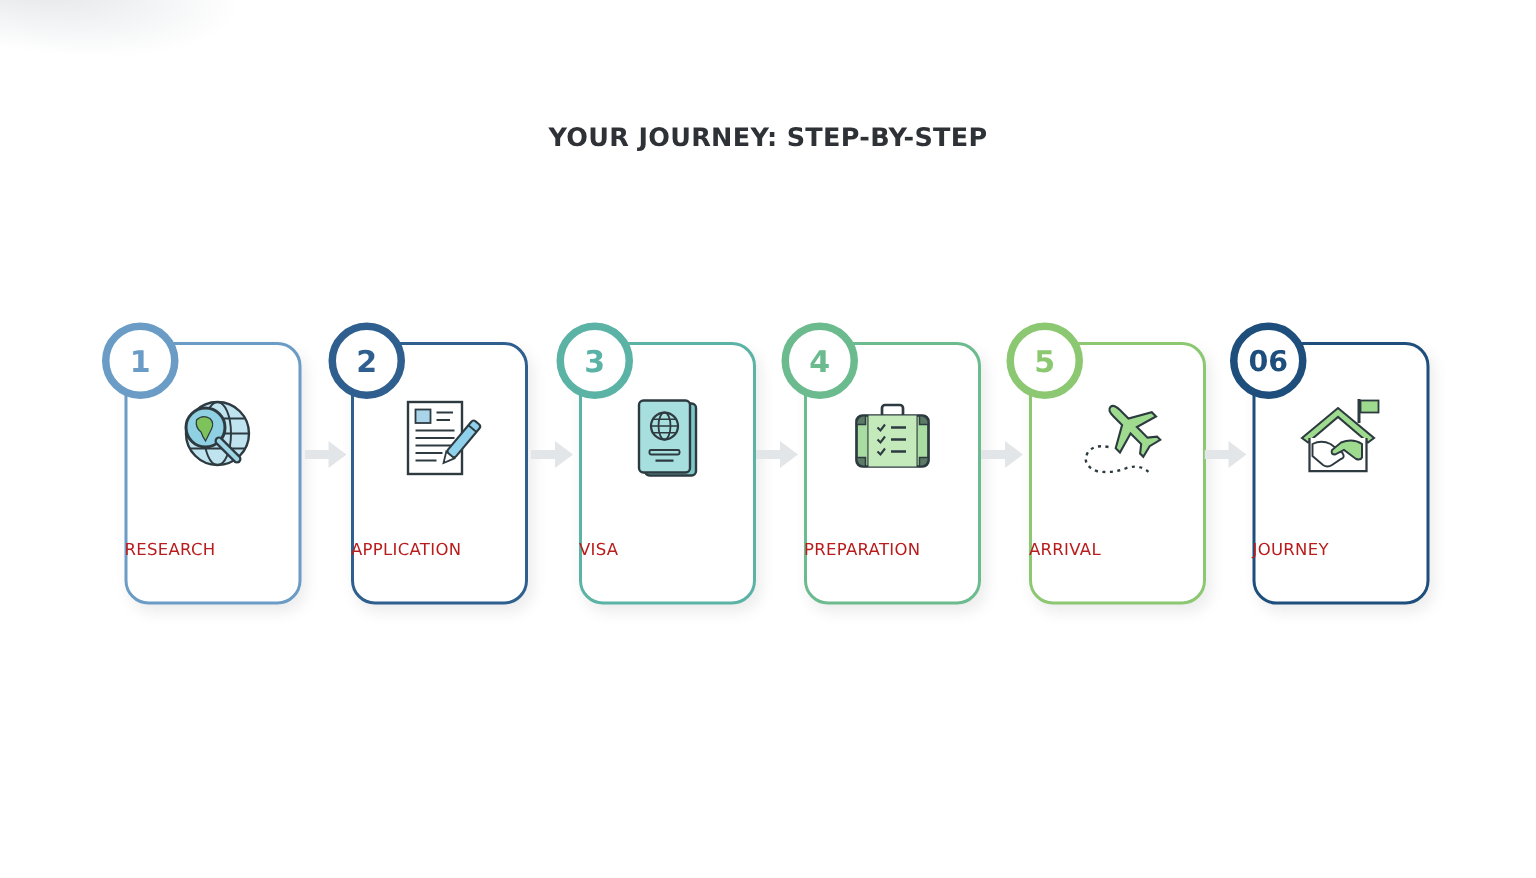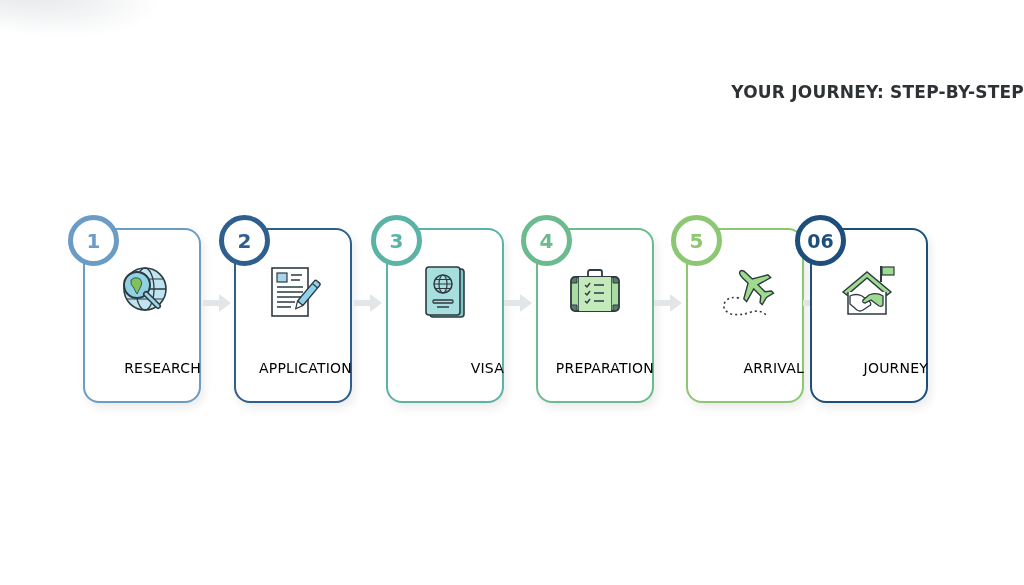--- a/index.html
+++ b/index.html
@@ -8,43 +8,43 @@
     background: #ffffff;
     font-family: "DejaVu Sans", "Liberation Sans", sans-serif;
   }
   .corner-shade {
     position: absolute; left: -40px; top: -40px; width: 200px; height: 80px;
     background: radial-gradient(ellipse at 30% 40%, rgba(200,205,210,0.55), rgba(255,255,255,0) 70%);
     transform: rotate(8deg);
   }
   .title {
     position: absolute; left: 0; right: 0; top: 82px;
-    text-align: right; font-size: 17px; font-weight: bold; color: #2e3236;
+    text-align: center; font-size: 17px; font-weight: bold; color: #2e3236;
     letter-spacing: 0.2px;
   }
   .step {
     position: absolute; top: 228px; width: 118px; height: 175px;
   }
   .card {
     position: absolute; left: 0; top: 0; width: 114px; height: 171px;
     border: 2px solid #6a9cc6; border-radius: 16px; background: #ffffff;
     box-shadow: 3px 5px 10px rgba(0,0,0,0.08);
   }
   .badge {
     position: absolute; left: -15px; top: -13px; width: 41px; height: 41px;
     border: 5px solid #6a9cc6; border-radius: 50%; background: #ffffff;
     display: flex; align-items: center; justify-content: center;
     font-size: 20px; font-weight: bold; color: #6a9cc6;
   }
   .icon {
     position: absolute; left: 29px; top: 34px; width: 60px; height: 60px;
   }
   .label {
-    position: absolute; left: 0; right: 0; top: 132px; text-align: right;
-    font-size: 14px; color: #000000; letter-spacing: 0.2px;
+    position: absolute; left: 0; right: 0; top: 132px; text-align: left;
+    font-size: 11px; color: #b91c1c; letter-spacing: 0.2px;
   }
   .arrow {
     position: absolute; top: 294px; width: 28px; height: 18px;
   }
 </style>
 </head>
 <body>
 
 <div class="corner-shade"></div>
 
@@ -138,21 +138,21 @@
     </g>
     <path d="M24 36 q-10 -2 -14 4 q-4 8 6 12 q10 2 20 -2 q10 -3 16 4" fill="none" stroke="#2d3a40" stroke-width="1.6" stroke-dasharray="2 3"></path>
   </svg>
   <div class="label">ARRIVAL</div>
 </div>
 
 <svg class="arrow" style="left:803px" viewBox="0 0 28 18">
   <path d="M0 6 H16 V0 L28 9 L16 18 V12 H0 Z" fill="#e3e6e9"></path>
 </svg>
 
-<div class="step" style="left:810px">
+<div class="step" style="left:835px">
   <div class="card" style="border-color:#1e4f7c"></div>
   <div class="badge" style="border-color:#1e4f7c;color:#1e4f7c;font-size:19px">06</div>
   <svg class="icon" viewBox="0 0 60 60">
     <line x1="42" y1="4" x2="42" y2="20" stroke="#2d3a40" stroke-width="2"></line>
     <rect x="43" y="5" width="12" height="8" fill="#9edb8e" stroke="#2d3a40" stroke-width="1.2"></rect>
     <path d="M4 30 L28 10 L52 30 L48 33 L28 16 L8 33 Z" fill="#9edb8e" stroke="#2d3a40" stroke-width="1.4"></path>
     <path d="M9 30 V52 H47 V30" fill="#ffffff" stroke="#2d3a40" stroke-width="1.5"></path>
     <path d="M11 34 q6 -3 12 0 l8 6 q2 3 -1 4 l-6 4 q-3 2 -6 0 l-7 -6z" fill="#ffffff" stroke="#2d3a40" stroke-width="1.3"></path>
     <path d="M44 34 q-6 -4 -14 -1 l-6 5 q-1 3 2 3 l6 -3 l8 6 q3 1 4 -1z" fill="#9edb8e" stroke="#2d3a40" stroke-width="1.3"></path>
   </svg>

